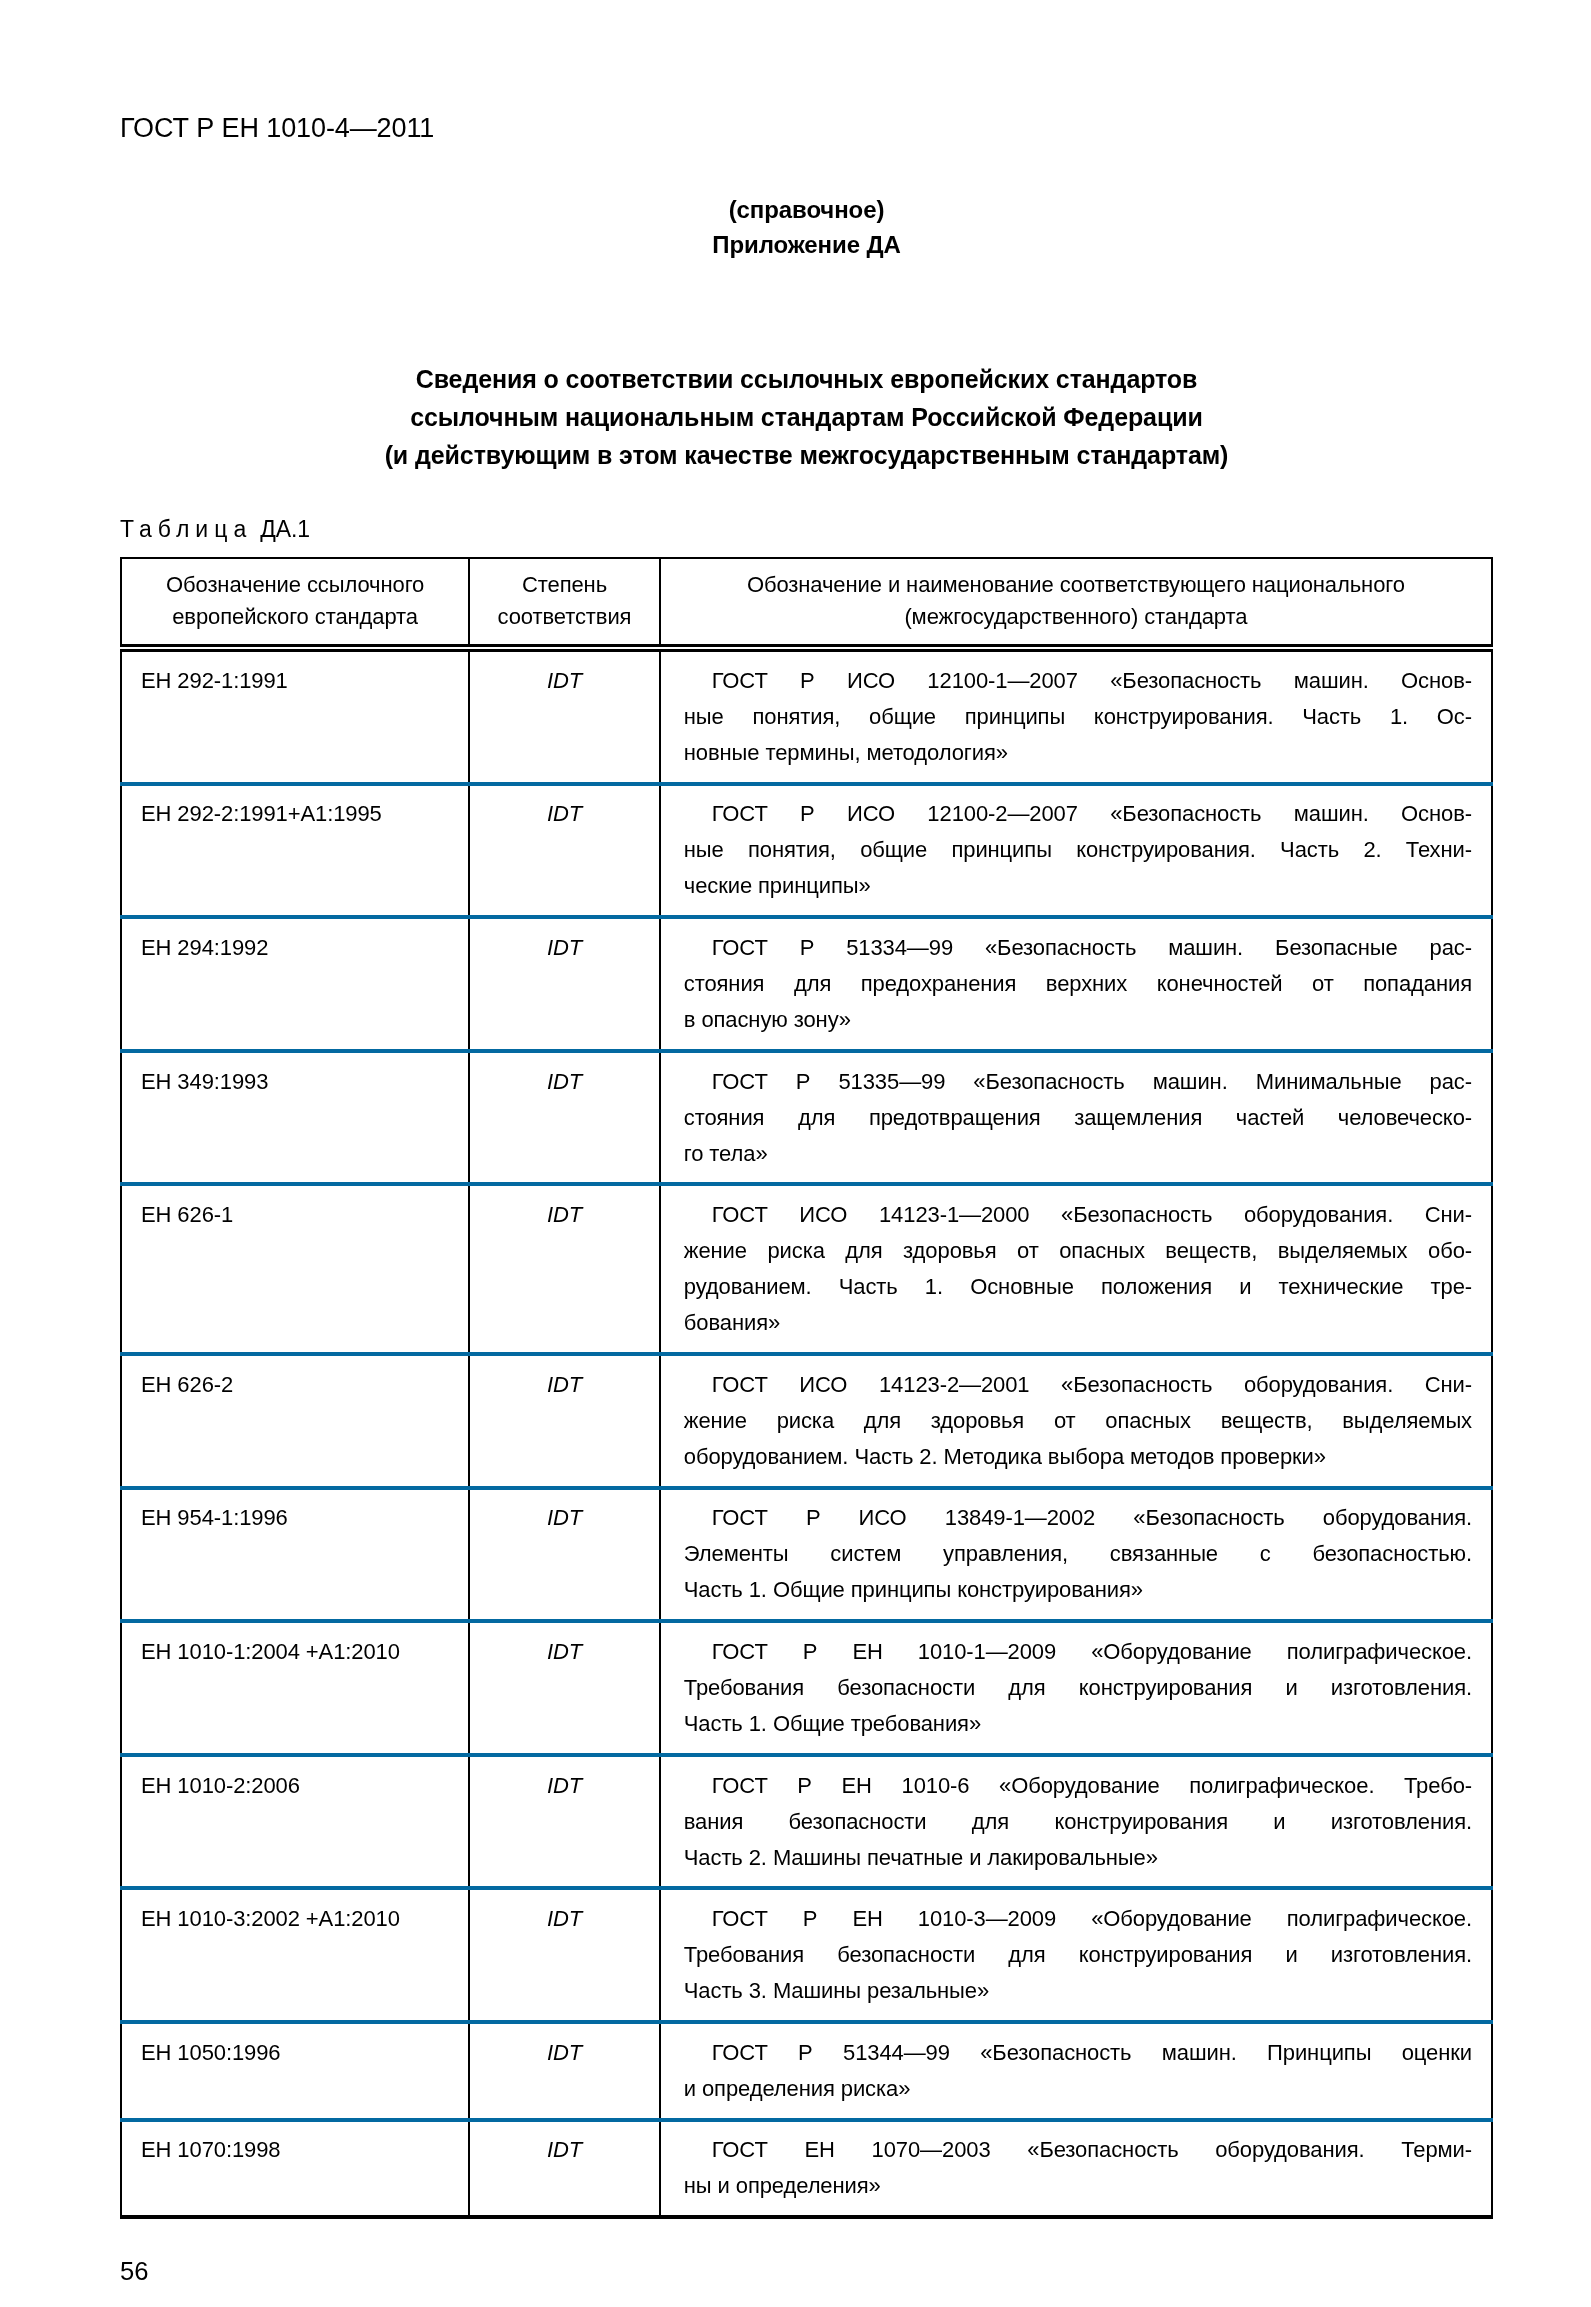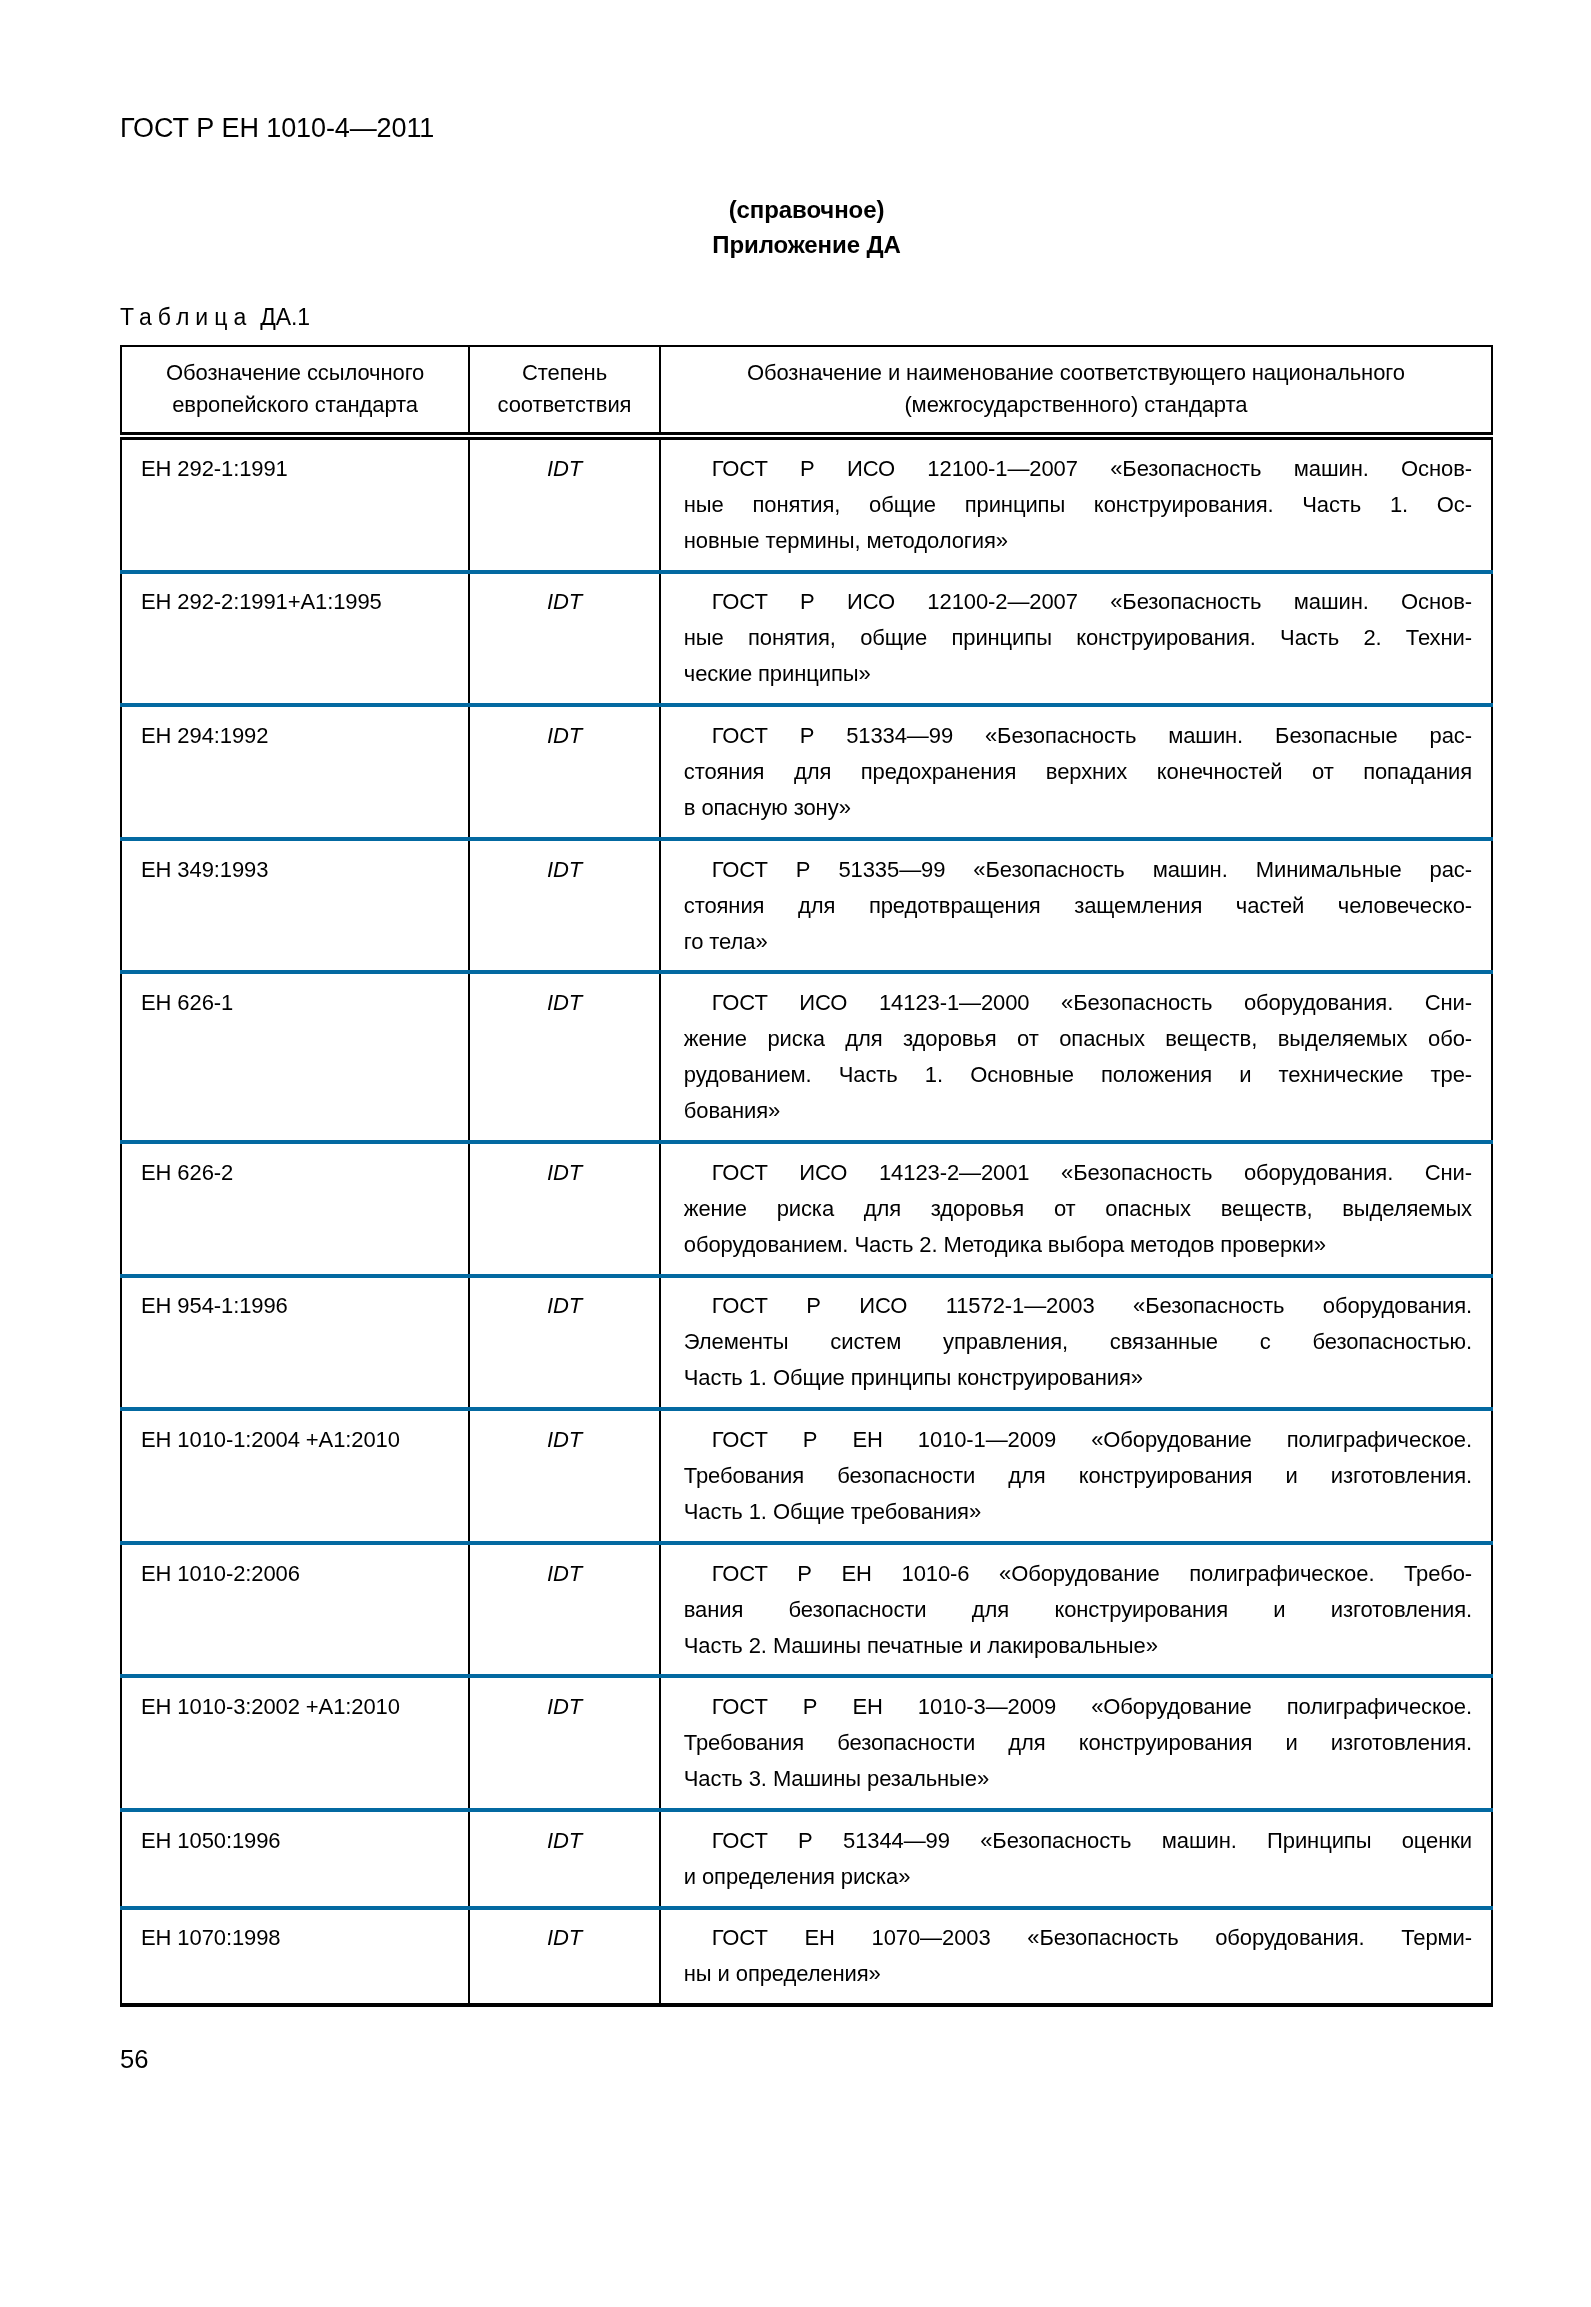--- a/index.html
+++ b/index.html
@@ -97,20 +97,25 @@
 
 <div class="page">
 
   <div class="doc-code">ГОСТ Р ЕН 1010-4—2011</div>
 
   <div class="appendix">
     <div>(справочное)</div>
     <div>Приложение ДА</div>
   </div>
 
+  <div class="title">
+    <div>Сведения о соответствии ссылочных европейских стандартов</div>
+    <div>ссылочным национальным стандартам Российской Федерации</div>
+    <div>(и действующим в этом качестве межгосударственным стандартам)</div>
+  </div>
 
   <div class="caption">
     <span class="caption-label">Таблица</span><span class="caption-number">ДА.1</span>
   </div>
 
   <table class="standards">
     <colgroup>
       <col class="c1">
       <col class="c2">
       <col class="c3">
@@ -184,21 +189,21 @@
           <td class="cell-national">
             <div class="c3line first">ГОСТ ИСО 14123-2—2001 «Безопасность оборудования. Сни-</div>
             <div class="c3line">жение риска для здоровья от опасных веществ, выделяемых</div>
             <div class="c3line last">оборудованием. Часть 2. Методика выбора методов проверки»</div>
           </td>
         </tr>
         <tr>
           <td class="cell-standard">ЕН 954-1:1996</td>
           <td class="cell-degree">IDT</td>
           <td class="cell-national">
-            <div class="c3line first">ГОСТ Р ИСО 11572-1—2003 «Безопасность оборудования.</div>
+            <div class="c3line first">ГОСТ Р ИСО 13849-1—2002 «Безопасность оборудования.</div>
             <div class="c3line">Элементы систем управления, связанные с безопасностью.</div>
             <div class="c3line last">Часть 1. Общие принципы конструирования»</div>
           </td>
         </tr>
         <tr>
           <td class="cell-standard">ЕН 1010-1:2004 +А1:2010</td>
           <td class="cell-degree">IDT</td>
           <td class="cell-national">
             <div class="c3line first">ГОСТ Р ЕН 1010-1—2009 «Оборудование полиграфическое.</div>
             <div class="c3line">Требования безопасности для конструирования и изготовления.</div>

